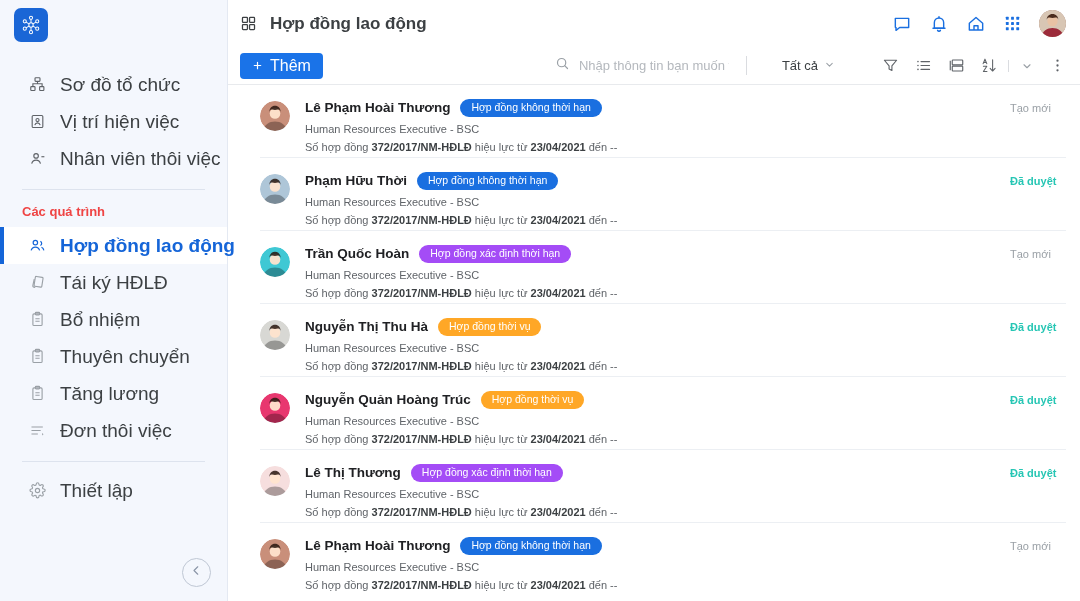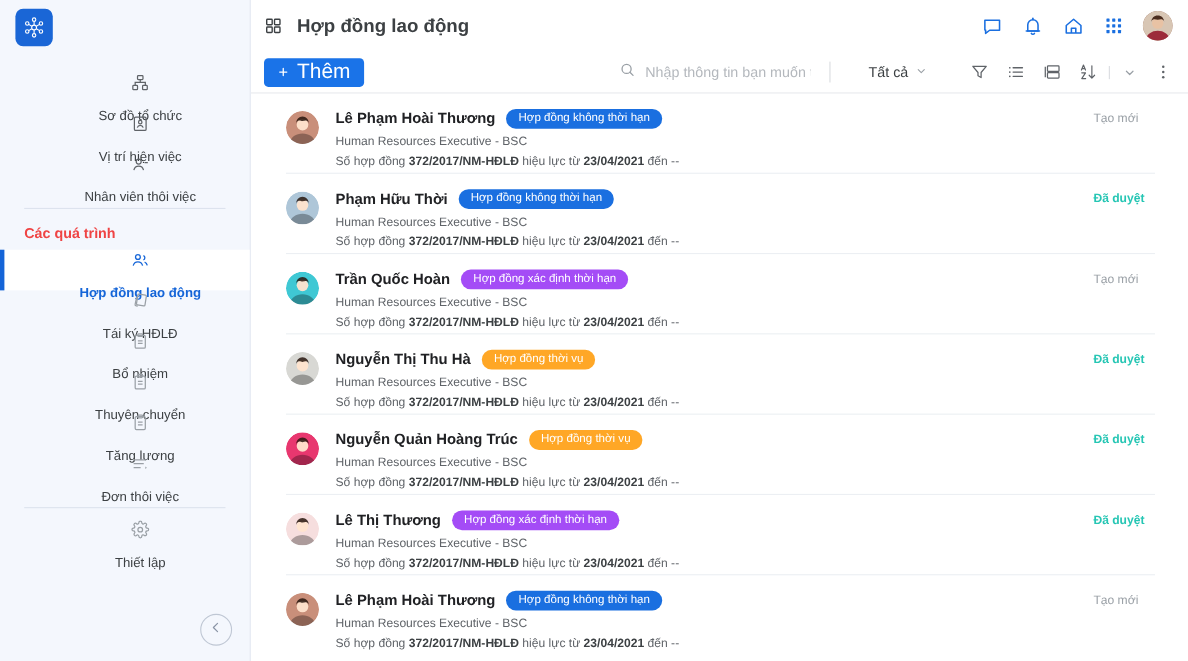--- a/index.html
+++ b/index.html
@@ -35,24 +35,23 @@
   }
   .brand-title {
     font-size: 21px; font-weight: bold; color: #1565d8;
     letter-spacing: -0.2px; white-space: nowrap;
   }
 
   .nav { margin-top: 16px; }
   .nav-item {
     display: flex; align-items: center; gap: 14px;
     height: 37px; padding-left: 28px;
-    font-size: 12px; color: #3c4043;
+    font-size: 19px; color: #3c4043;
     cursor: pointer; position: relative;
     white-space: nowrap;
-    flex-direction: column;
   }
   .nav-item .ic { width: 18px; height: 18px; flex: 0 0 18px; display:flex; align-items:center; justify-content:center; }
   .nav-item .ic svg { display: block; }
   .nav-item.active {
     background: #ffffff; color: #1565d8; font-weight: bold;
   }
   .nav-item.active::before {
     content: ""; position: absolute; left: 0; top: 0;
     width: 4px; height: 100%; background: #1565d8;
   }
@@ -92,21 +91,21 @@
   .toolbar {
     height: 38px; display: flex; align-items: center;
     padding: 0 14px 0 12px; background: #fff;
     border-bottom: 1px solid #e8eaed;
   }
   .btn-add {
     display: flex; align-items: center; gap: 7px;
     background: #1a73e8; color: #fff;
     border: none; border-radius: 4px;
     height: 26px; padding: 0 12px;
-    font-size: 19px; font-family: inherit;
+    font-size: 16px; font-family: inherit;
     cursor: pointer; white-space: nowrap;
   }
   .search-wrap {
     margin-left: 232px; display: flex; align-items: center; gap: 9px;
     flex: 0 0 auto;
   }
   .search-input {
     border: none; outline: none; background: transparent;
     font-size: 13px; font-family: inherit; color: #3c4043;
     width: 150px;
@@ -114,21 +113,21 @@
   .search-input::placeholder { color: #b4b8bd; }
   .vdiv { width: 1px; height: 19px; background: #dadce0; margin: 0 8px; }
   .filter-select {
     display: flex; align-items: center; gap: 6px;
     font-size: 13px; color: #3c4043; cursor: pointer; white-space: nowrap; margin-left: 18px;
   }
   .toolbar-right { margin-left: auto; display: flex; align-items: center; gap: 16px; }
   .tool-ic { cursor: pointer; display: flex; align-items: center; justify-content: center; }
 
   
-  .list { flex: 1 1 auto; overflow: hidden; padding: 0 30px 0 32px; }
+  .list { flex: 1 1 auto; overflow: hidden; padding: 0 14px 0 32px; }
   .row {
     display: flex; align-items: flex-start;
     padding: 14px 0 14px 0;
     border-bottom: 1px solid #eceff3;
     cursor: pointer;
     height: 73px;
   }
   .row:last-child { border-bottom: none; }
   .row-avatar {
     width: 30px; height: 30px; border-radius: 50%;

